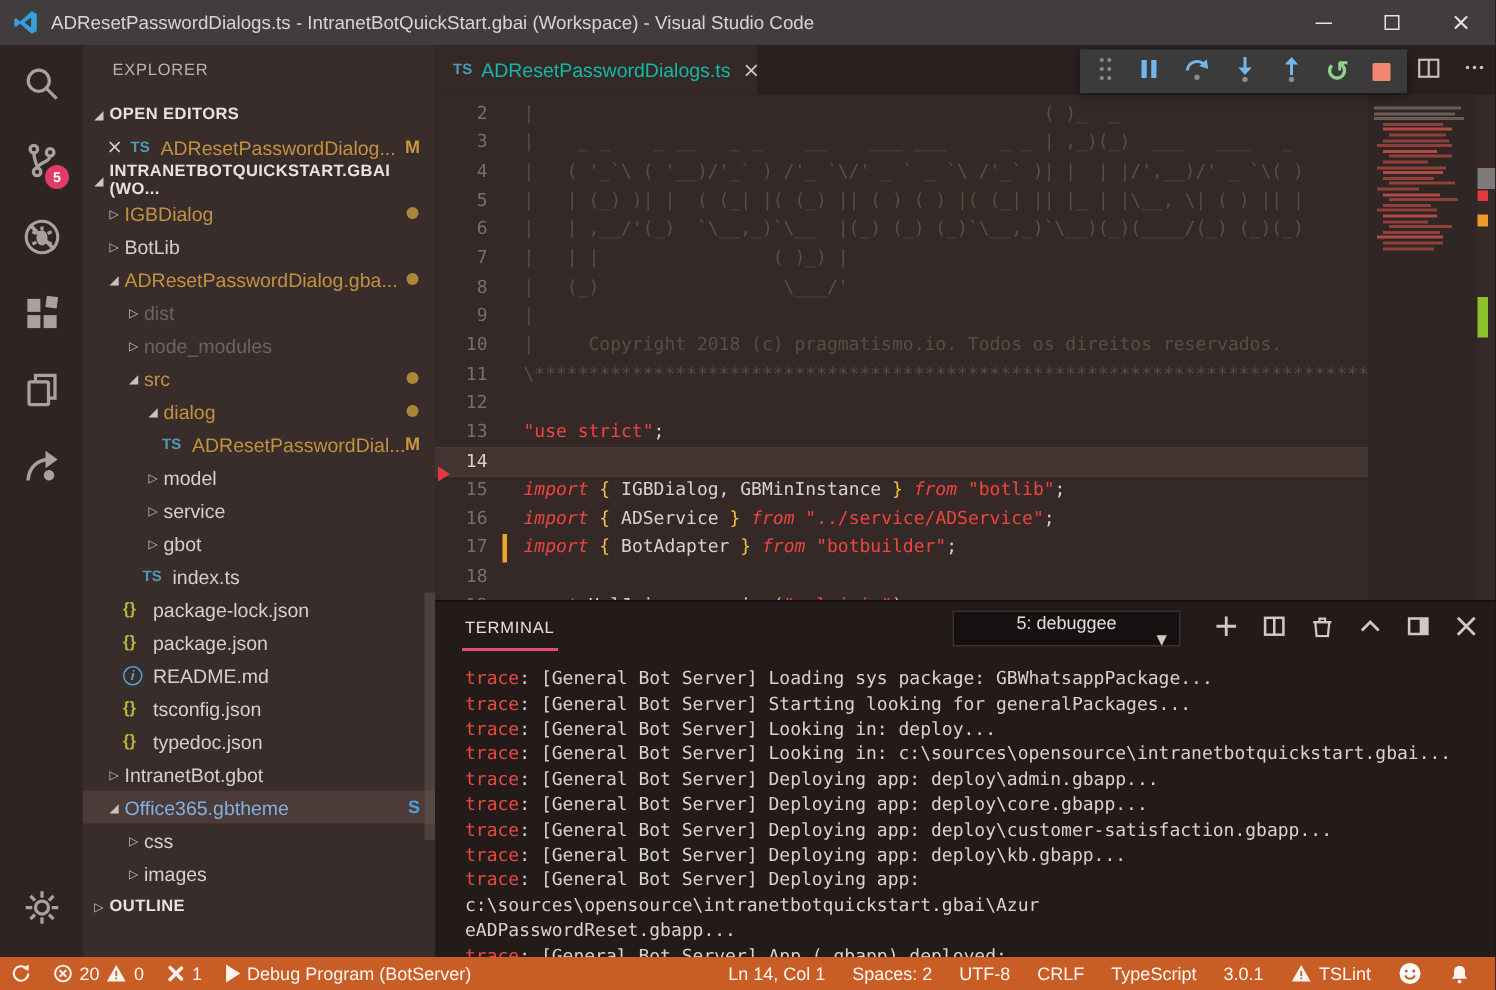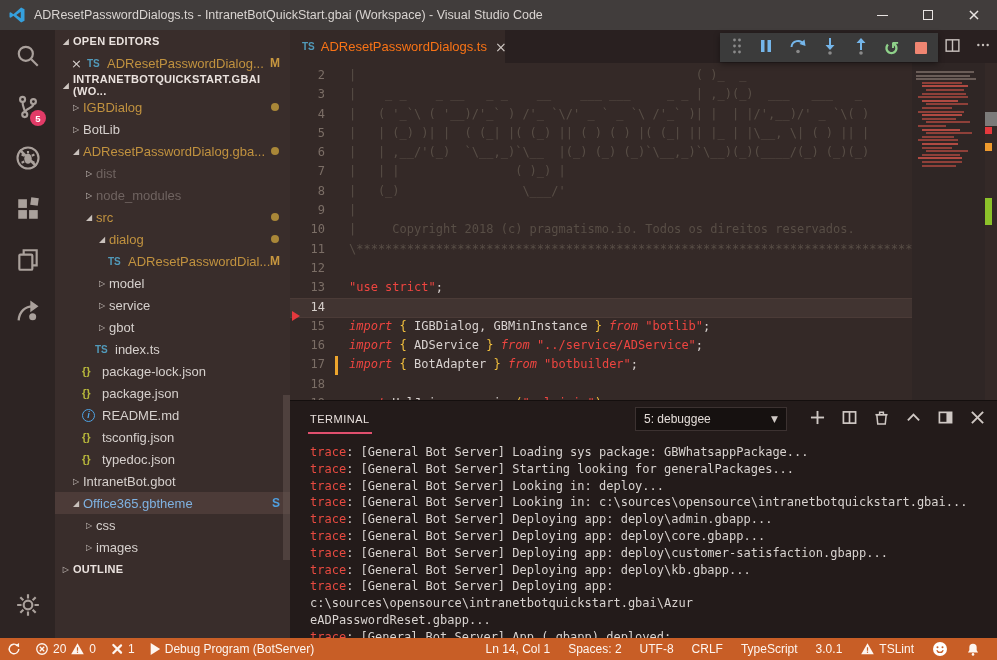--- a/index.html
+++ b/index.html
@@ -53,21 +53,21 @@
   .badge-gold { color:#c8973f; }
   .badge-blue { color:#4f9fe0; }
   .row-dot { position:absolute; right:11px; width:8px; height:8px; border-radius:50%; background:#a98738; }
   .sidebar-scroll { position:absolute; right:0; top:365px; width:7px; height:165px; background:#6a5a56; opacity:.45; }
 
   
   .editorgroup { position:absolute; left:290px; top:30px; width:707px; height:608px; }
   .tabbar { position:absolute; left:0; top:0; width:707px; height:33px; background:#292020; display:flex; }
   .tab { width:215px; height:33px; background:#342927; display:flex; align-items:center; padding:0 10px 0 12px; }
   .tab .ficon-ts { margin-right:6px; }
-  .tab-label { color:#f97316; font-size:13px; flex:1; }
+  .tab-label { color:#14b8a6; font-size:13px; flex:1; }
   .tab-close { color:#cfc8c4; font-size:14px; font-family:"DejaVu Sans",sans-serif; margin-left:8px; }
   .tabbar-actions { position:absolute; right:6px; top:0; height:33px; display:flex; align-items:center; gap:14px; color:#c8c1bd; }
 
   .debug-toolbar { position:absolute; left:430px; top:3px; width:218px; height:29px; background:#3b3b3b;
                    box-shadow:0 2px 6px rgba(0,0,0,.4); display:flex; align-items:center; justify-content:space-around; padding:0 4px; z-index:5; }
   .dbg-restart { color:#8fd18a; font-size:19px; font-weight:bold; font-family:"DejaVu Sans",sans-serif; line-height:18px; }
   .dbg-stop { width:12px; height:12px; background:#f08672; border-radius:1px; }
 
   .editor { position:absolute; left:0; top:33px; width:707px; height:337px; background:#342927; overflow:hidden; }
   .cur-line { position:absolute; left:0; width:622px; height:20px; background:#413431;
@@ -97,21 +97,21 @@
   .ov-orange { position:absolute; left:0; top:80px;  width:7px; height:8px;  background:#ef9a2d; }
   .ov-green  { position:absolute; left:0; top:135px; width:7px; height:27px; background:#8cc22a; }
 
   
   .panel { position:absolute; left:0; top:370px; width:707px; height:238px; background:#231b1a; border-top:1px solid #140f0e; }
   .panel-header { position:absolute; left:0; top:0; width:707px; height:36px; display:flex; align-items:center; }
   .panel-tab { margin-left:18px; font-size:11px; color:#e9e1dd; letter-spacing:.5px; padding:9px 2px 7px 2px;
                border-bottom:2px solid #e0506e; }
   .panel-right { position:absolute; right:12px; top:0; height:36px; display:flex; align-items:center; gap:17px; color:#cfc8c4; }
   .term-select { width:152px; height:24px; background:#161110; border:1px solid #3c3231; display:flex;
-                 align-items:center; padding:0 8px; font-size:12px; color:#e4ddd9; margin-right:6px; }
+                 align-items:center; padding:0 8px; font-size:12px; color:#e4ddd9; margin-right:6px;flex-direction:column; }
   .term-select .arrow { margin-left:auto; font-size:9px; color:#cfc8c4; font-family:"DejaVu Sans",sans-serif; }
   .terminal { position:absolute; left:20px; top:43px; width:676px;
               font-family:"DejaVu Sans Mono",monospace; font-size:12px; line-height:16.8px;
               color:#d8d3d0; white-space:pre-wrap; }
   .t-trace { color:#e84a40; }
 
   
   .statusbar { position:absolute; left:0; top:638px; width:997px; height:22px; background:#c85e26;
                display:flex; align-items:center; color:#fdf5f0; font-size:12px; }
   .sb-left { display:flex; align-items:center; height:22px; }
@@ -192,20 +192,21 @@
     </div>
     <div class="act-icon act-gear">
       <svg width="26" height="26" viewBox="0 0 24 24" fill="none" stroke="currentColor" stroke-width="2">
           <circle cx="12" cy="12" r="4"></circle>
           <path d="M12 2v4M12 18v4M2 12h4M18 12h4M4.9 4.9l2.8 2.8M16.3 16.3l2.8 2.8M4.9 19.1l2.8-2.8M16.3 7.7l2.8-2.8"></path>
         </svg>
     </div>
   </div>
 
   <div class="sidebar">
+    <div class="sidebar-title">EXPLORER</div>
     <div class="section-header">
       <span class="twistie">◢</span>
       <span>OPEN EDITORS</span>
     </div>
     <div class="oe-row">
       <span class="oe-close">×</span>
       <span class="ficon">
           <span class="ficon-ts">TS</span>
         </span>
       <span class="lbl-gold">ADResetPasswordDialog...</span>

